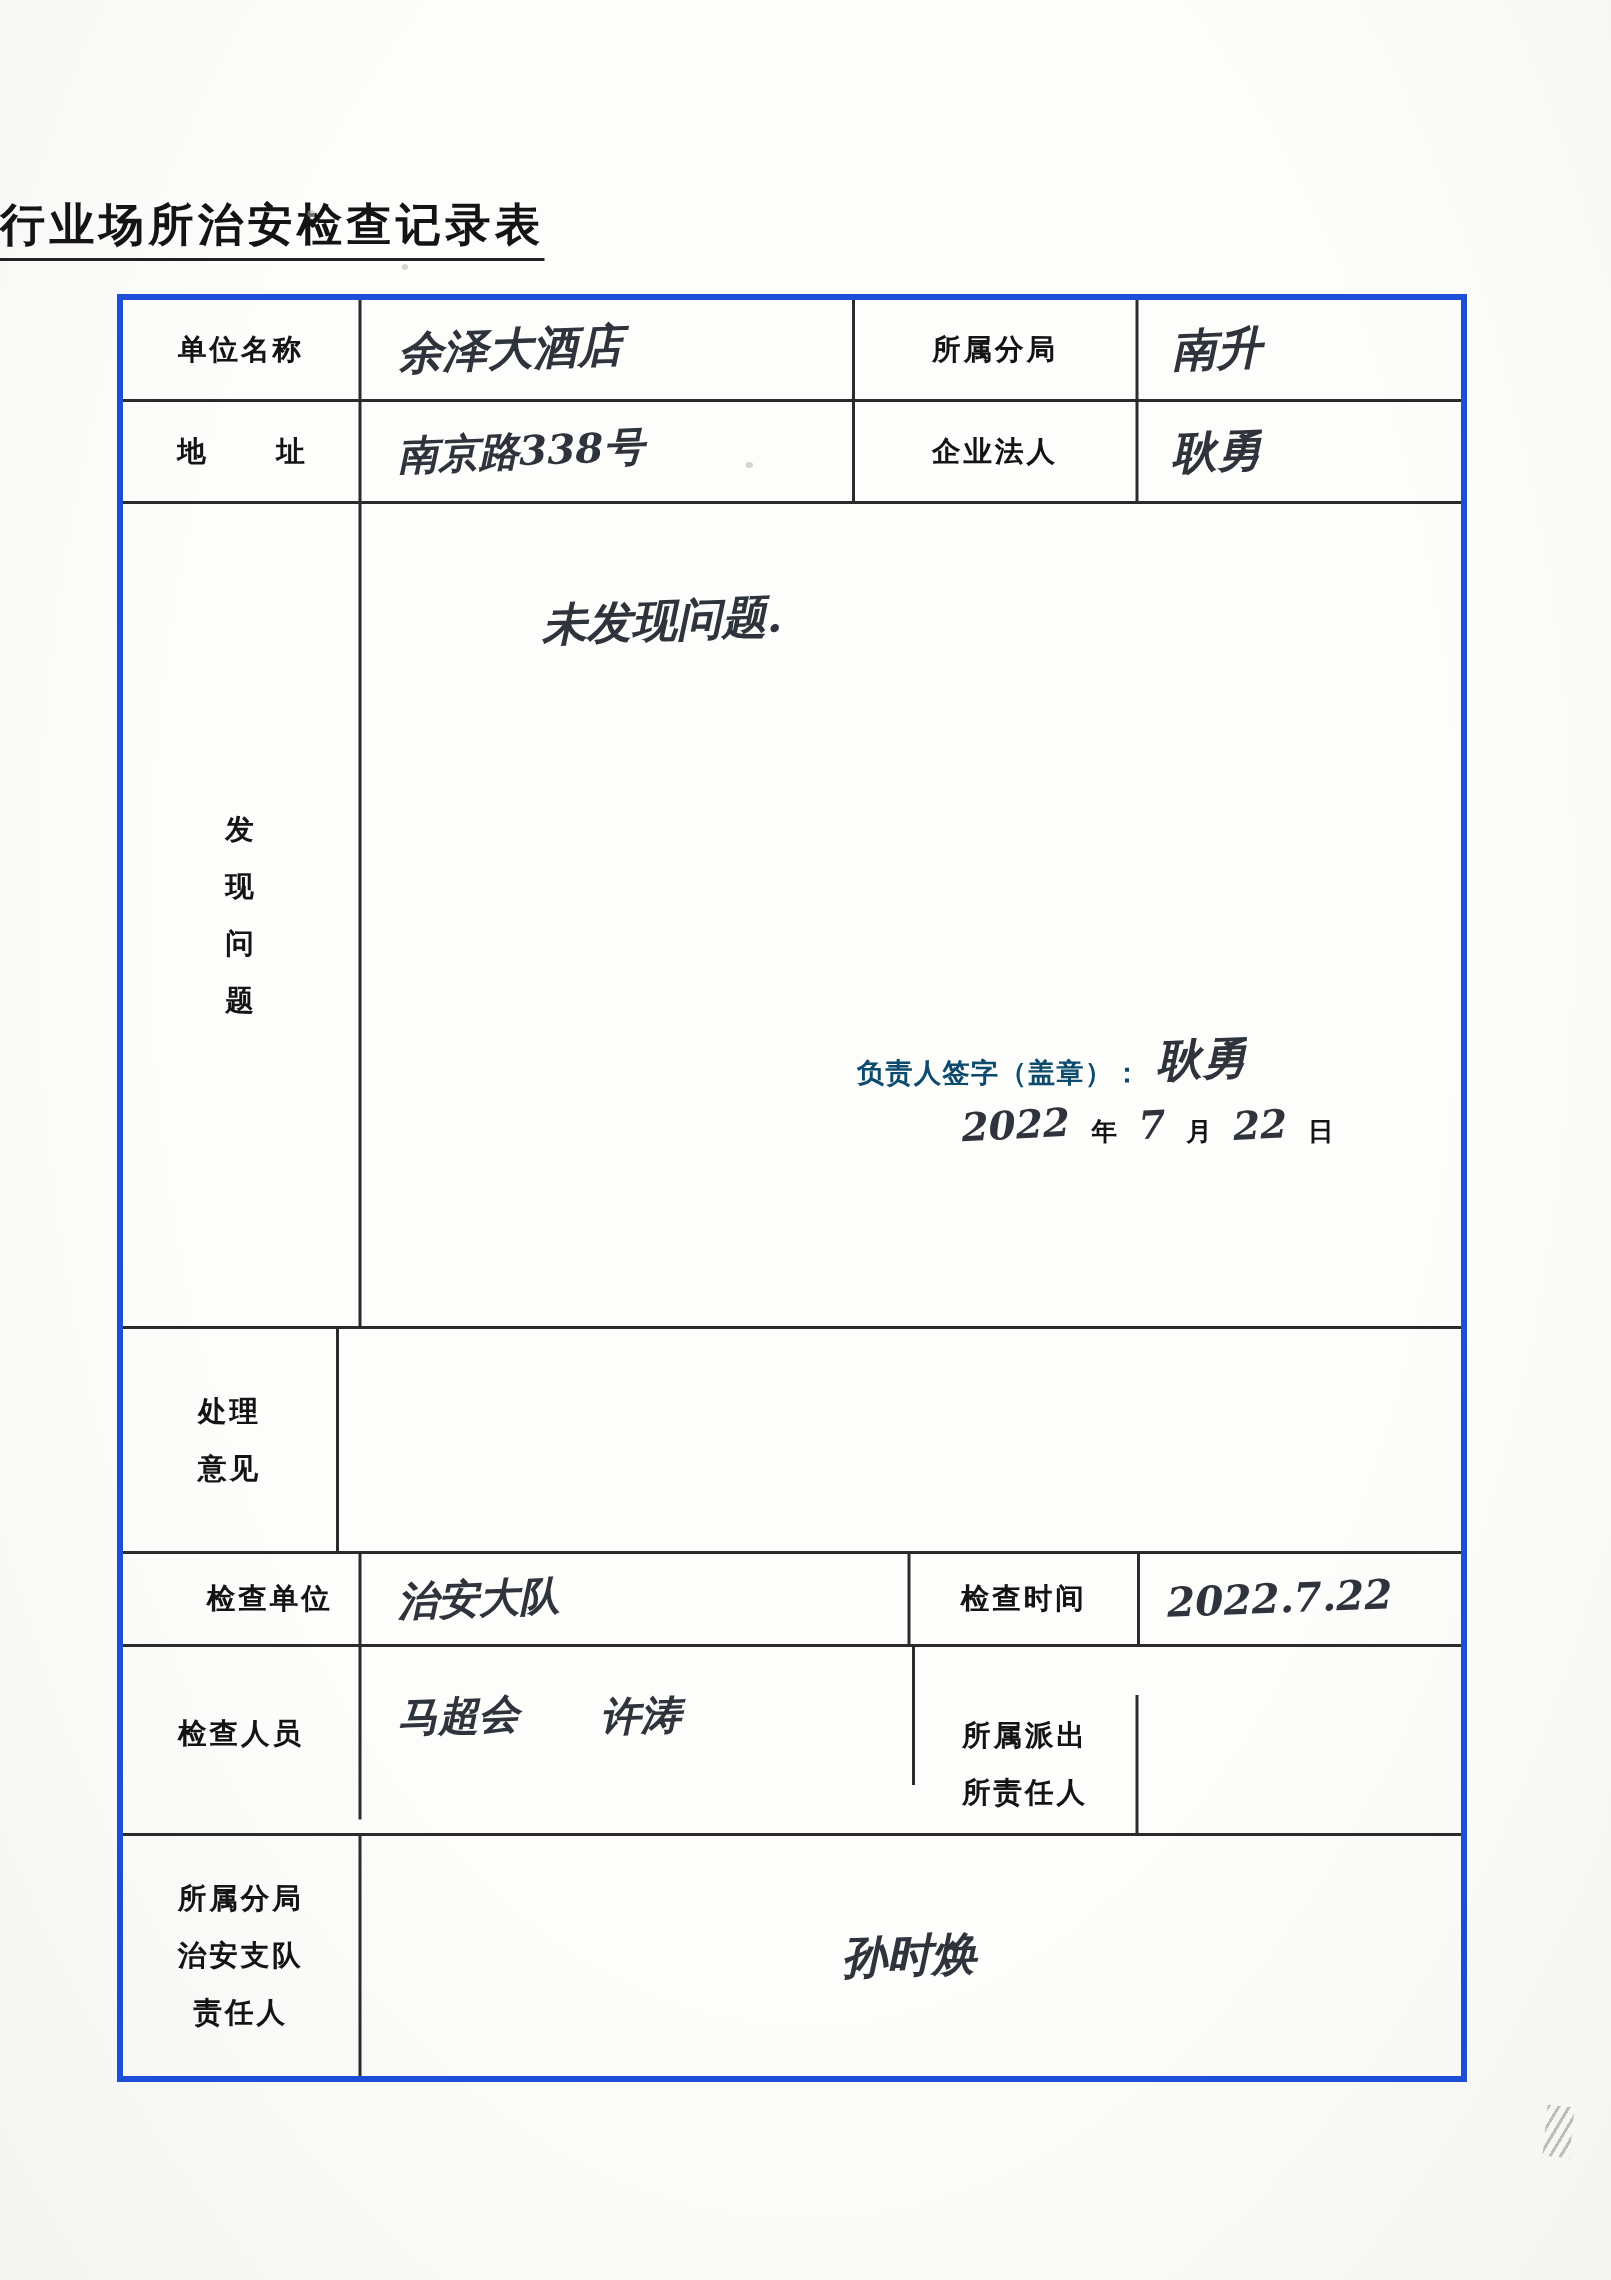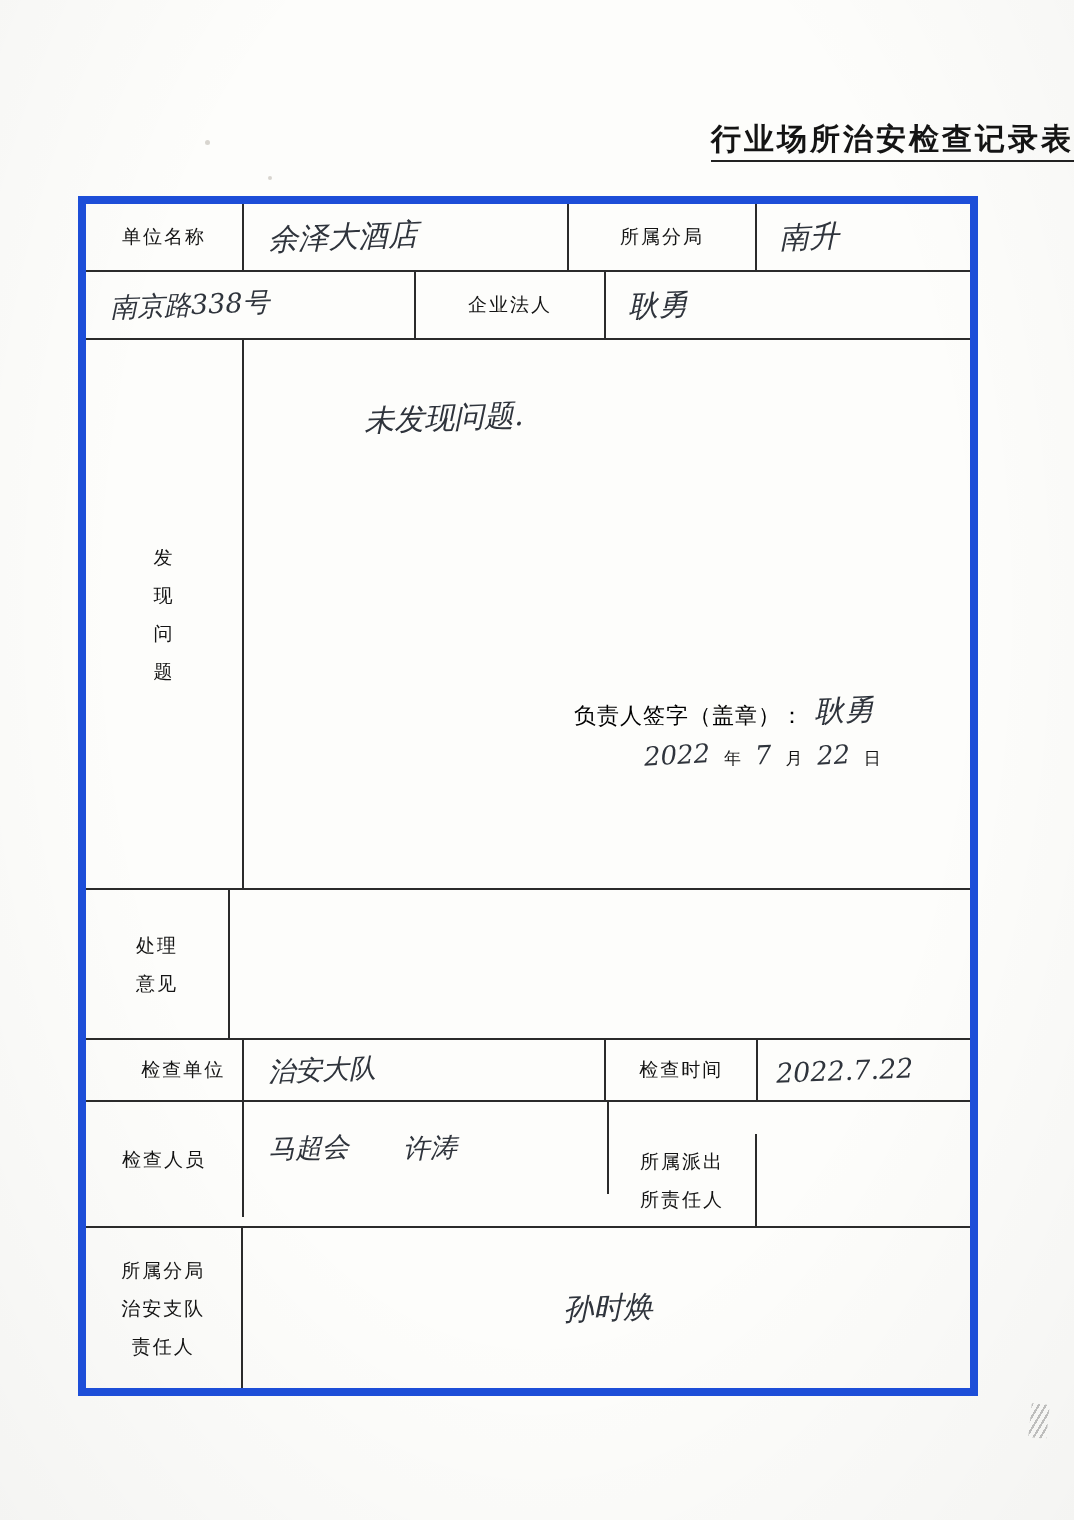--- a/index.html
+++ b/index.html
@@ -24,41 +24,42 @@
   .paper::after {
     content: "";
     position: absolute;
     inset: 0;
     background: radial-gradient(ellipse at 50% 40%, rgba(255,255,255,0) 55%, rgba(0,0,0,0.035) 100%);
     pointer-events: none;
   }
 
   .doc-title {
     position: absolute;
-    top: 119px;
+    top: 130px;
     left: 0;
     width: 1074px;
-    text-align: right;
+    text-align: left;
     font-size: 30px;
     font-weight: bold;
     letter-spacing: 3px;
     color: #141414;
   }
   .doc-title .underline {
     border-bottom: 2px solid #222;
     padding-bottom: 4px;
   }
 
   .form {
     position: absolute;
     left: 78px;
     top: 196px;
     width: 900px;
-    border: 8px solid #1d4ed8;
+    border: 4px solid #1d4ed8;
     box-sizing: border-box;
+    font-weight: bold;
   }
   .row {
     display: flex;
     border-bottom: 2px solid #2b2b2b;
     box-sizing: border-box;
   }
   .row:last-child { border-bottom: none; }
 
   .cell {
     box-sizing: border-box;
@@ -115,23 +116,23 @@
   }
   .sign-line {
     position: absolute;
     left: 330px;
     top: 350px;
     display: flex;
     align-items: flex-end;
     gap: 10px;
   }
   .sign-label {
-    font-size: 22px;
+    font-size: 18px;
     letter-spacing: 1px;
-    color: #000000;
+    color: #0c4a6e;
   }
   .date-line {
     position: absolute;
     left: 400px;
     top: 400px;
     display: flex;
     align-items: flex-end;
     gap: 14px;
     font-size: 17px;
     color: #141414;
@@ -191,20 +192,23 @@
     </div>
     <div class="cell c-lab2">
       <span class="lbl">所属分局</span>
     </div>
     <div class="cell c-val2">
       <span class="hw hw-lg">南升</span>
     </div>
   </div>
 
   <div class="row">
+    <div class="cell c-name">
+      <span class="lbl lbl-spread">地　址</span>
+    </div>
     <div class="cell c-val1">
       <span class="hw">南京路338号</span>
     </div>
     <div class="cell c-lab2">
       <span class="lbl">企业法人</span>
     </div>
     <div class="cell c-val2">
       <span class="hw hw-lg">耿勇</span>
     </div>
   </div>

